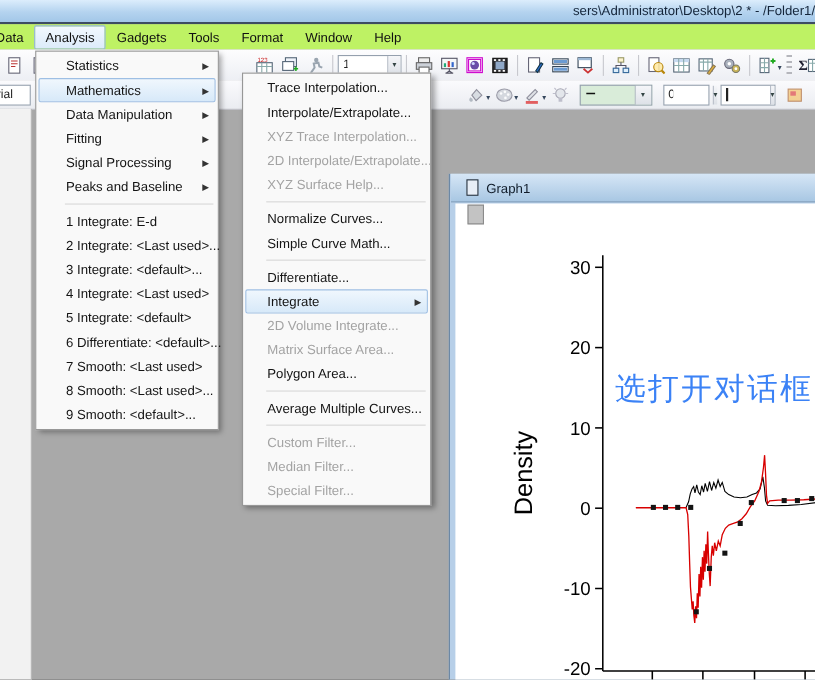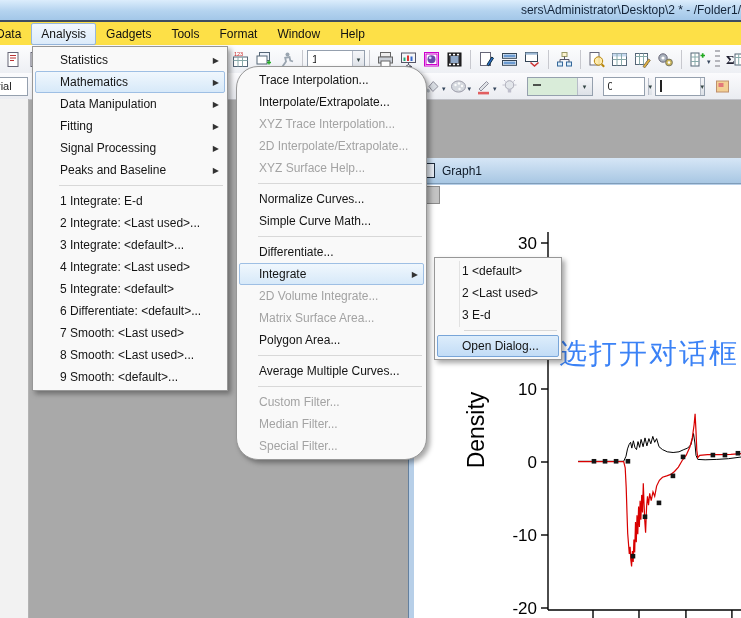--- a/index.html
+++ b/index.html
@@ -5,21 +5,21 @@
   html,body{margin:0;padding:0;background:#666;}
   .screen{position:relative;width:741px;height:618px;overflow:hidden;background:#a9a9a9;
           font-family:"Liberation Sans",sans-serif;-webkit-font-smoothing:antialiased;}
   
   .titlebar{position:absolute;left:0;top:0;width:100%;height:20px;
             background:linear-gradient(#dcedfc,#b4d3ef 55%,#a3c7e8);
             font-size:12px;line-height:20px;color:#14253a;white-space:nowrap;text-align:right;}
   .titlebar .ttext{margin-left:-2px;padding-left:2px;}
   .darkline{position:absolute;left:0;top:20px;width:100%;height:2px;background:#3d4c62;}
   
-  .menubar{position:absolute;left:0;top:22px;width:100%;height:23px;background:#fde047;
+  .menubar{position:absolute;left:0;top:22px;width:100%;height:23px;background:#bef264;
            display:flex;align-items:center;font-size:12px;color:#111;}
   .mb{padding:3px 9px;border:1px solid transparent;border-radius:2px;white-space:nowrap;}
   .mb:first-child{margin-left:-14px;}
   .mb.active{background:linear-gradient(#f2f8fe,#dcebfa);border-color:#96b7dc;}
   
   .tbrow{position:absolute;left:0;width:100%;}
   .tb1{top:45px;height:28px;background:linear-gradient(#fdfdfe,#edeff4);border-bottom:1px solid #dddee4;}
   .tb2{top:73px;height:26px;background:linear-gradient(#fbfbfd,#eaecf1);border-bottom:1px solid #c0c1c7;}
   .tbgroup{position:absolute;top:3px;height:22px;display:flex;align-items:center;}
   .tb2 .tbgroup{top:2px;}
@@ -49,22 +49,22 @@
           font-size:12px;color:#0f1b29;padding-left:14px;box-sizing:border-box;}
   .gicon{width:9px;height:13px;border:1px solid #1f2d3d;background:#e8eef6;margin-right:7px;flex:0 0 auto;}
   .gclient{position:absolute;left:5px;top:27px;right:0;bottom:0;background:#ffffff;}
   .layernub{position:absolute;left:11px;top:1px;width:13px;height:16px;background:#c3c3c3;border:1px solid #8b8b8b;}
   #plot{position:absolute;left:0;top:0;}
   .annotation{position:absolute;left:145px;top:150px;font-size:28px;letter-spacing:2px;
               font-family:"Liberation Serif",serif;white-space:nowrap;}
   
   .menu{position:absolute;background:#f9f9f9;border:1px solid #979797;box-shadow:3px 3px 5px rgba(0,0,0,.35);
         padding:2px 0;font-size:12px;color:#141414;box-sizing:border-box;}
-  #menu-analysis{left:32px;top:46px;width:196px;z-index:20;}
-  #menu-math{left:236px;top:66px;width:191px;z-index:21;border-radius:22px;}
+  #menu-analysis{left:32px;top:46px;width:167px;z-index:20;}
+  #menu-math{left:220px;top:66px;width:172px;z-index:21;}
   #menu-integrate{left:434px;top:257px;width:128px;z-index:22;}
   .mi{height:22px;display:flex;align-items:center;position:relative;margin:0 2px;
       border:1px solid transparent;border-radius:2px;box-sizing:border-box;white-space:nowrap;}
   #menu-analysis .mi{padding:0 6px 0 24px;}
   #menu-math .mi{padding:0 6px 0 19px;}
   #menu-integrate .mi{padding:0 6px 0 24px;}
   .mi .arr{position:absolute;right:5px;font-size:8px;color:#333;}
   .mi.dis{color:#a3a3a3;}
   .mi.hi{background:linear-gradient(#f0f7fd,#d7e9f9);border-color:#9ebfe4;}
   #menu-integrate .mi.hi{background:linear-gradient(#ddedfb,#c2dcf6);border-color:#78a5d8;}
@@ -466,30 +466,14 @@
       <div class="mi dis">
         <span class="ml">Custom Filter...</span>
       </div>
       <div class="mi dis">
         <span class="ml">Median Filter...</span>
       </div>
       <div class="mi dis">
         <span class="ml">Special Filter...</span>
       </div>
     </div>
-  <div class="menu" id="menu-integrate">
-    <div class="gutterline"></div>
-  <div class="mi">
-        <span class="ml">1 &lt;default&gt;</span>
-      </div>
-      <div class="mi">
-        <span class="ml">2 &lt;Last used&gt;</span>
-      </div>
-      <div class="mi">
-        <span class="ml">3 E-d</span>
-      </div>
-      <div class="msep"></div>
-      <div class="mi hi">
-        <span class="ml">Open Dialog...</span>
-      </div>
-    </div>
 
 </div>
 
 </body></html>

